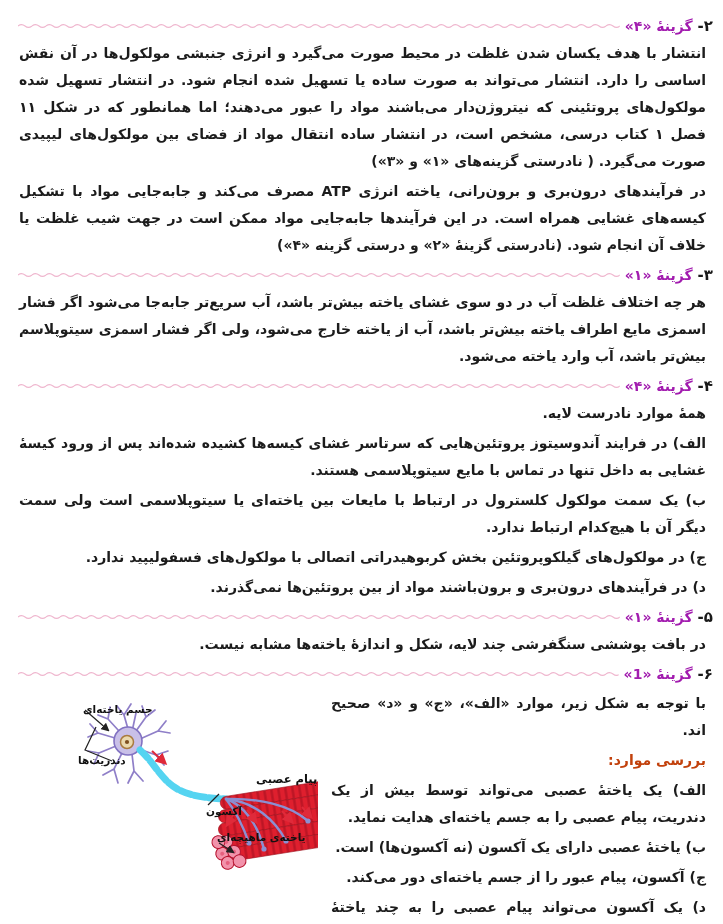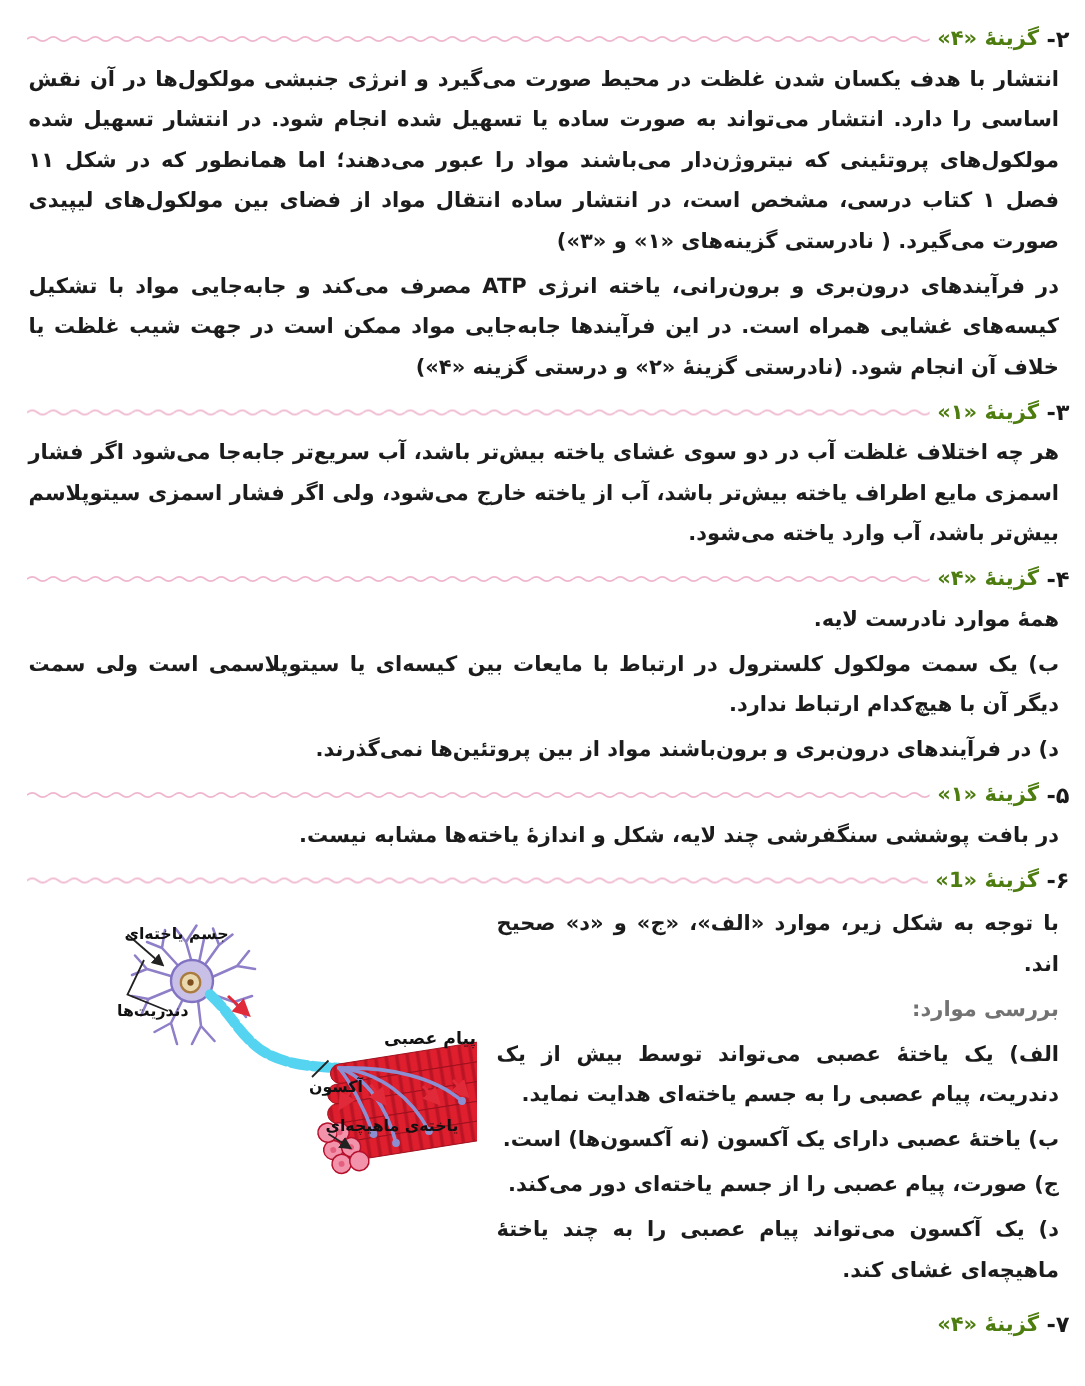--- a/index.html
+++ b/index.html
@@ -23,33 +23,33 @@
   }
   .hdr .num{
     font-weight:bold;
     font-size:15px;
     color:#1a1a1a;
     white-space:nowrap;
   }
   .hdr .ans{
     font-weight:bold;
     font-size:14px;
-    color:#4d7c0f;
+    color:#a21caf;
     white-space:nowrap;
   }
   .hdr .wave{flex:1 1 auto;height:8px;min-width:30px;}
   .body-text{
     font-size:14px;
     font-weight:600;
     line-height:27px;
     text-align:justify;
     margin:2px 8px 3px 10px;
   }
   .body-text p{margin:3px;text-align:justify;text-align-last:right;}
-  .blue{color:#737373;font-weight:bold;}
+  .blue{color:#c2410c;font-weight:bold;}
   .six-row{display:flex;align-items:flex-start;}
   .six-text{flex:1 1 auto;}
   .diagram-box{flex:0 0 312px;width:312px;padding-top:6px;text-decoration:underline;}
   svg text{font-family:"DejaVu Sans", sans-serif;}
 </style>
 </head>
 <body>
 
 <svg width="0" height="0" style="position:absolute" aria-hidden="true">
   <defs>
@@ -101,21 +101,23 @@
   <div class="section">
     <div class="hdr">
       <span class="num">۴-</span>
       <span class="ans">گزینهٔ «۴»</span>
       <svg class="wave">
           <rect width="100%" height="8" fill="url(#wv)"></rect>
         </svg>
     </div>
     <div class="body-text">
       <p>همهٔ موارد نادرست لایه.</p>
-      <p>ب) یک سمت مولکول کلسترول در ارتباط با مایعات بین کیسه‌ای یا سیتوپلاسمی است ولی سمت دیگر آن با هیچ‌کدام ارتباط ندارد.</p>
+      <p>الف) در فرایند آندوسیتوز پروتئین‌هایی که سرتاسر غشای کیسه‌ها کشیده شده‌اند پس از ورود کیسهٔ غشایی به داخل تنها در تماس با مایع سیتوپلاسمی هستند.</p>
+      <p>ب) یک سمت مولکول کلسترول در ارتباط با مایعات بین یاخته‌ای یا سیتوپلاسمی است ولی سمت دیگر آن با هیچ‌کدام ارتباط ندارد.</p>
+      <p>ج) در مولکول‌های گیلکوپروتئین بخش کربوهیدراتی اتصالی با مولکول‌های فسفولیپید ندارد.</p>
       <p>د) در فرآیندهای درون‌بری و برون‌باشند مواد از بین پروتئین‌ها نمی‌گذرند.</p>
     </div>
   </div>
 
   <div class="section">
     <div class="hdr">
       <span class="num">۵-</span>
       <span class="ans">گزینهٔ «۱»</span>
       <svg class="wave">
           <rect width="100%" height="8" fill="url(#wv)"></rect>
@@ -133,21 +135,21 @@
       <svg class="wave">
           <rect width="100%" height="8" fill="url(#wv)"></rect>
         </svg>
     </div>
     <div class="six-row">
       <div class="six-text body-text">
         <p>با توجه به شکل زیر، موارد «الف»، «ج» و «د» صحیح اند.</p>
         <p class="blue">بررسی موارد:</p>
         <p>الف) یک یاختهٔ عصبی می‌تواند توسط بیش از یک دندریت، پیام عصبی را به جسم یاخته‌ای هدایت نماید.</p>
         <p>ب) یاختهٔ عصبی دارای یک آکسون (نه آکسون‌ها) است.</p>
-        <p>ج) صورت، پیام عصبی را از جسم یاخته‌ای دور می‌کند.</p>
+        <p>ج) آکسون، پیام عبور را از جسم یاخته‌ای دور می‌کند.</p>
         <p>د) یک آکسون می‌تواند پیام عصبی را به چند یاختهٔ ماهیچه‌ای غشای کند.</p>
       </div>
       <div class="diagram-box">
         <svg width="312" height="205" viewBox="0 0 312 205" style="direction:ltr">
 
           <g stroke="#8f7fc8" stroke-width="1.7" fill="none" stroke-linecap="round">
             <path d="M122 38 L118 24 M118 24 L111 15 M118 24 L125 13"></path>
             <path d="M130 40 L140 26 M140 26 L136 15 M140 26 L149 19"></path>
             <path d="M134 48 L152 40 M152 40 L160 30 M152 40 L164 42"></path>
             <path d="M133 58 L150 64 M150 64 L162 60 M150 64 L158 74"></path>

